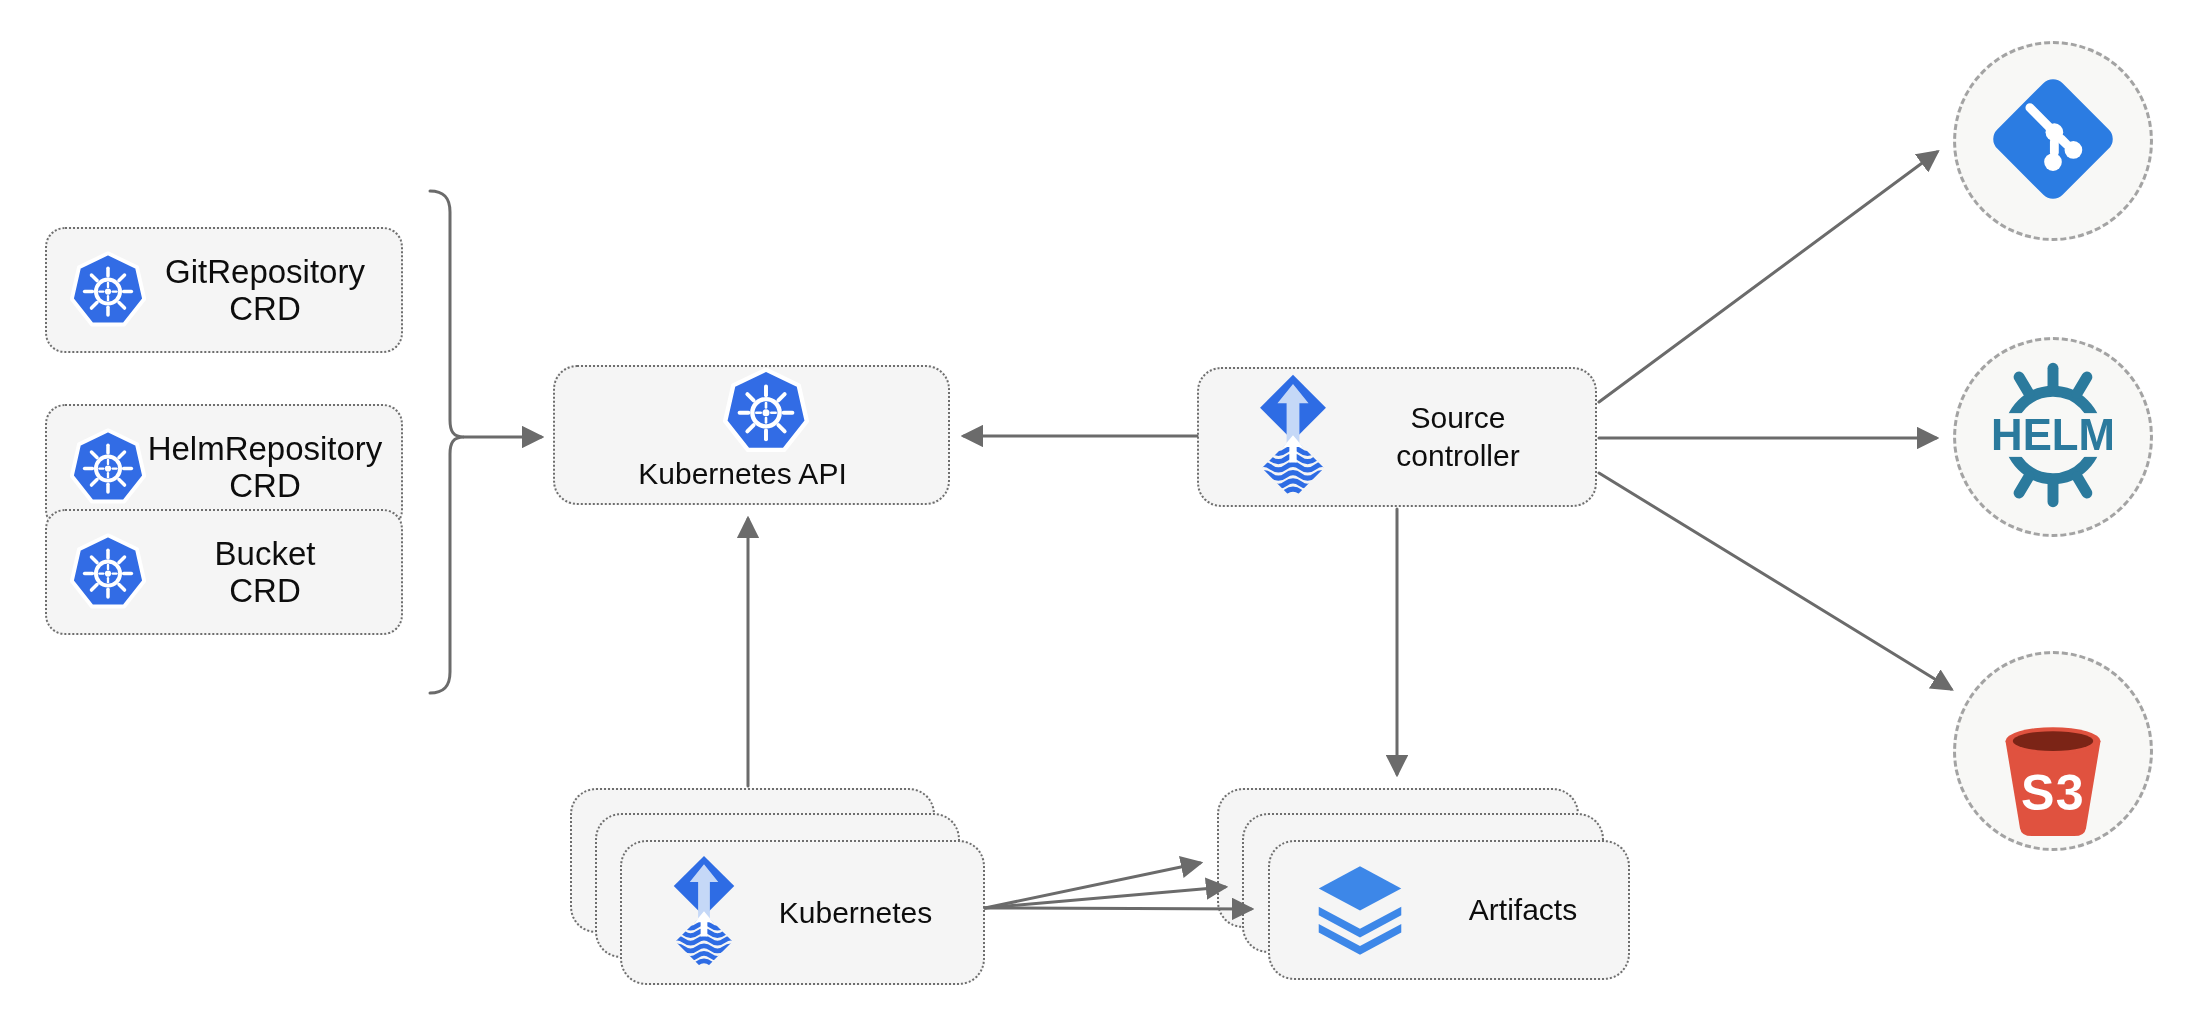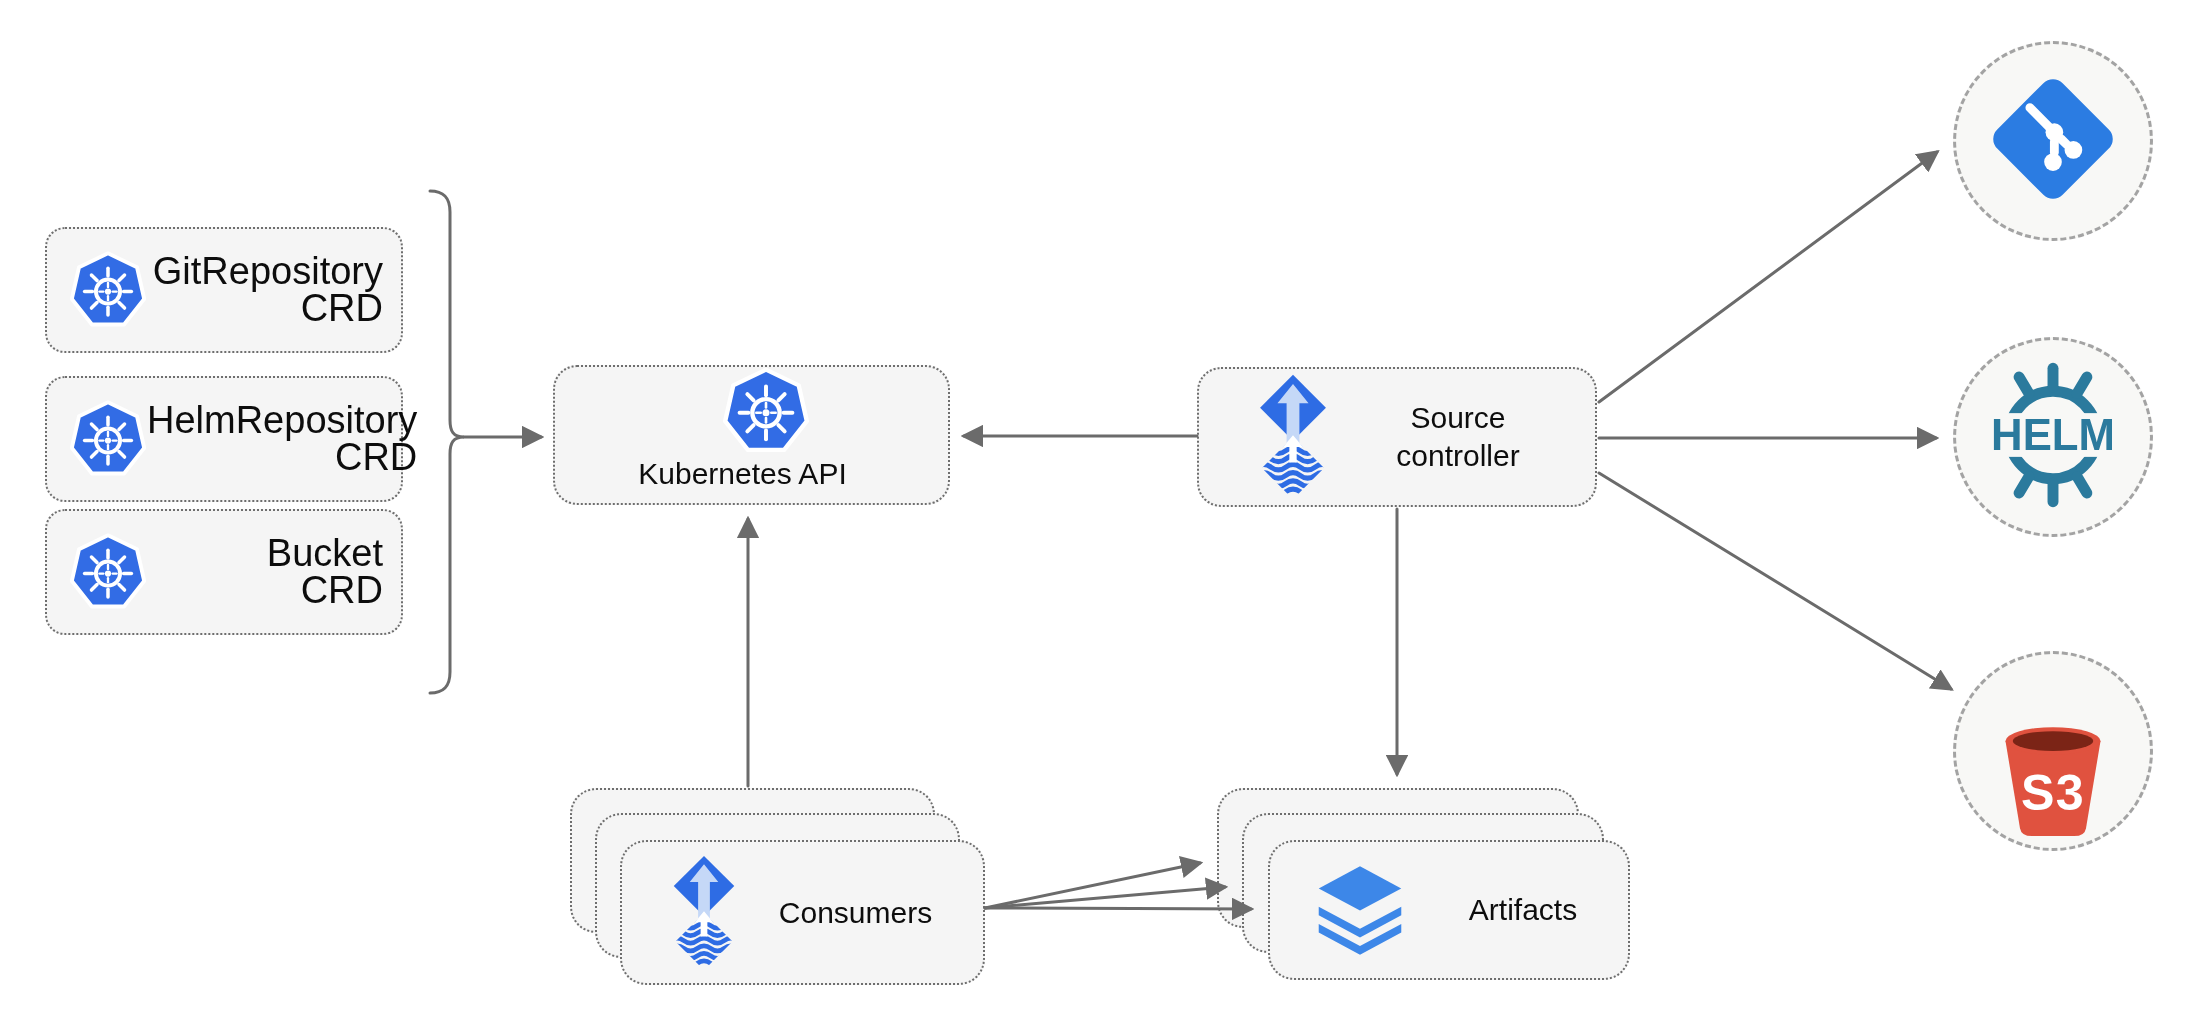--- a/index.html
+++ b/index.html
@@ -22,21 +22,21 @@
   .node .icon{flex:0 0 auto;display:flex;align-items:center;justify-content:center;}
   .node .lbl{
     flex:1 1 auto;
     text-align:center;
     color:#0d0d0d;
     font-size:30px;
     line-height:38px;
     padding-right:18px;
   }
   .crd-box{border-radius:20px;}
-  .crd-box .lbl{font-size:38px;line-height:37px;text-align:right;}
+  .crd-box .lbl{font-size:33px;line-height:37px;}
   .shell{
     position:absolute;
     background:#f5f5f5;
     border:2px dotted #6e6e6e;
     border-radius:26px;
     box-sizing:border-box;
   }
   .circle{
     position:absolute;
     width:200px;height:200px;
@@ -124,21 +124,21 @@
       <svg width="78" height="78" viewBox="0 0 100 100">
           <use href="#k8s-icon"></use>
         </svg>
     </span>
     <span class="lbl">
       <span>GitRepository</span><br>
       <span>CRD</span>
     </span>
   </div>
 
-  <div class="node crd-box z2" style="left:45px;top:376px;width:358px;height:126px;">
+  <div class="node crd-box z2" style="left:45px;top:404px;width:358px;height:126px;">
     <span class="icon" style="margin-left:22px;">
       <svg width="78" height="78" viewBox="0 0 100 100">
           <use href="#k8s-icon"></use>
         </svg>
     </span>
     <span class="lbl">
       <span>HelmRepository</span><br>
       <span>CRD</span>
     </span>
   </div>
@@ -177,21 +177,21 @@
   </div>
 
   <div class="shell z1" style="left:570px;top:788px;width:365px;height:145px;"></div>
   <div class="shell z2" style="left:595px;top:813px;width:365px;height:145px;"></div>
   <div class="node z3" style="left:620px;top:840px;width:365px;height:145px;border-radius:26px;">
     <span class="icon" style="margin-left:40px;">
       <svg width="84" height="118" viewBox="0 0 100 140">
           <use href="#flux-icon"></use>
         </svg>
     </span>
-    <span class="lbl">Consumers</span>
+    <span class="lbl">Kubernetes</span>
   </div>
 
   <div class="shell z1" style="left:1217px;top:788px;width:362px;height:140px;"></div>
   <div class="shell z2" style="left:1242px;top:813px;width:362px;height:140px;"></div>
   <div class="node z3" style="left:1268px;top:840px;width:362px;height:140px;border-radius:26px;gap:28px;">
     <span class="icon" style="margin-left:42px;">
       <svg width="96" height="89" viewBox="0 0 100 92">
           <use href="#layers-icon"></use>
         </svg>
     </span>

